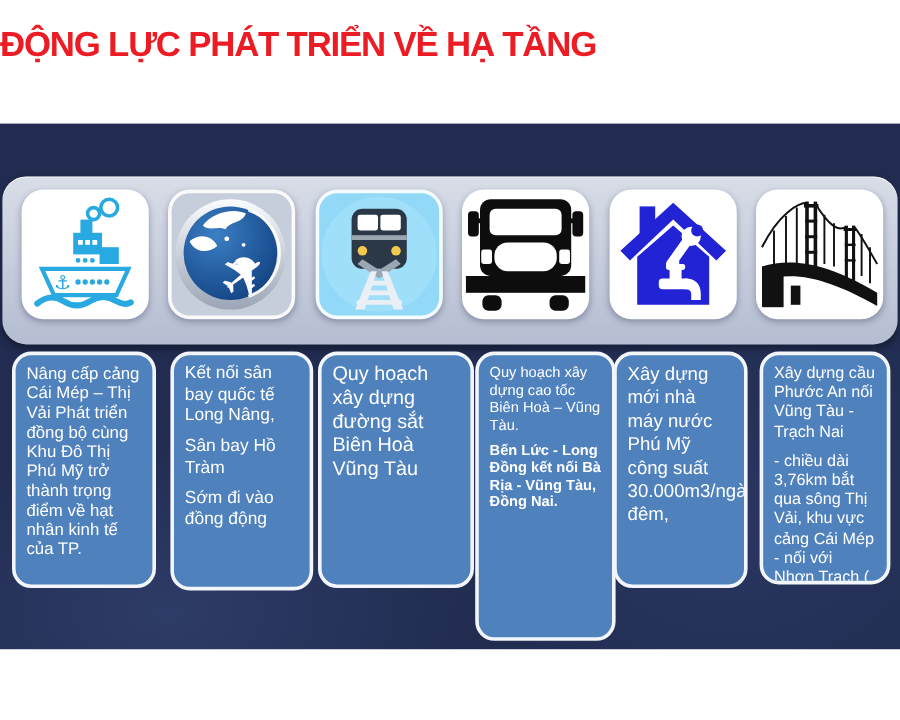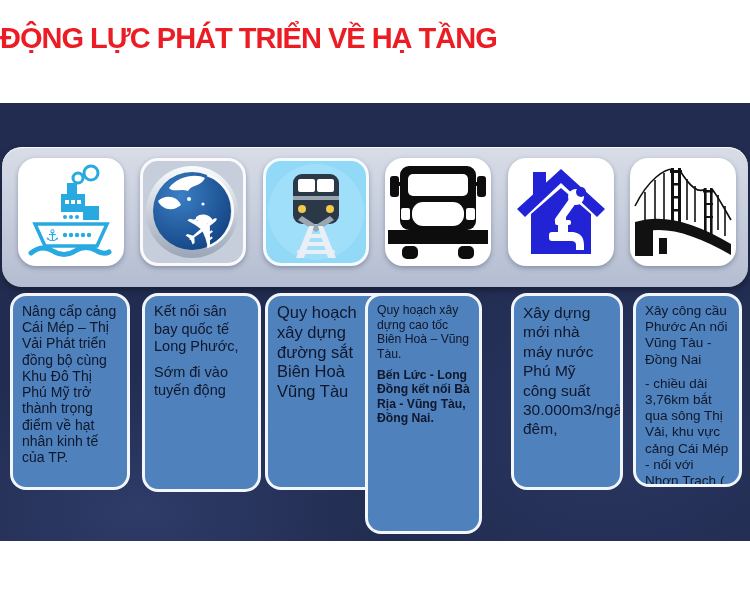--- a/index.html
+++ b/index.html
@@ -27,29 +27,29 @@
   .tile{position:absolute;top:11px;width:106px;height:108px;border-radius:18px;
     border:3px solid rgba(255,255,255,.9);box-sizing:border-box;
     box-shadow:0 2px 5px rgba(40,50,80,.35);overflow:hidden;background:#fff;}
   .tile svg{display:block;width:100%;height:100%;}
   .t1{left:16px;}  .t2{left:138px;background:#c7cedb;}
   .t3{left:261px;background:#92d9f8;} .t4{left:383px;}
   .t5{left:506px;} .t6{left:628px;}
 
   
   .box{position:absolute;top:190px;background:#4f81bd;border:3px solid #f2f5f9;
-    border-radius:16px;color:#0f172a;padding:7px 9px;box-sizing:border-box;
+    border-radius:16px;color:#ffffff;padding:7px 9px;box-sizing:border-box;
     overflow:hidden;}
   .box p{margin:0 0 8px;}
   .box p:last-child{margin-bottom:0;}
   .bold{font-weight:700;}
   .b1{left:10px; width:120px;height:197px;font-size:14px;  line-height:1.16;}
   .b2{left:142px;width:119px;height:199px;font-size:14.5px;line-height:1.22;}
   .b3{left:265px;width:130px;height:197px;font-size:16.5px;line-height:1.2;}
-  .b4{left:365px;width:117px;height:241px;font-size:12.2px;line-height:1.2;}
+  .b4{left:396px;width:117px;height:241px;font-size:12.2px;line-height:1.2;}
   .b4 p{margin:0 0 6px;}
   .b5{left:511px;width:112px;height:197px;font-size:15.5px;line-height:1.25;}
   .b6{left:633px;width:109px;height:194px;font-size:13.5px;line-height:1.2;}
 </style>
 </head>
 <body>
 
 <div class="slide">
 
   <div class="slide-title">ĐỘNG LỰC PHÁT TRIỂN VỀ HẠ TẦNG</div>
@@ -203,35 +203,36 @@
           </g>
         </svg>
       </div>
     </div>
 
     <div class="box b1">
       <p>Nâng cấp cảng Cái Mép – Thị Vải Phát triển đồng bộ cùng Khu Đô Thị Phú Mỹ trở thành trọng điểm về hạt nhân kinh tế của TP.</p>
     </div>
 
     <div class="box b2">
-      <p>Kết nối sân bay quốc tế Long Phước,</p>
-      <p>Sớm đi vào tuyến động</p>
+      <p>Kết nối sân bay quốc tế Long Nâng,</p>
+      <p>Sân bay Hồ Tràm</p>
+      <p>Sớm đi vào đồng động</p>
     </div>
 
     <div class="box b3">
       <p>Quy hoạch xây dựng đường sắt Biên Hoà Vũng Tàu</p>
     </div>
 
     <div class="box b4">
       <p>Quy hoạch xây dựng cao tốc Biên Hoà – Vũng Tàu.</p>
       <p class="bold">Bến Lức - Long Đồng kết nối Bà Rịa - Vũng Tàu, Đồng Nai.</p>
     </div>
 
     <div class="box b5">
       <p>Xây dựng mới nhà máy nước Phú Mỹ công suất 30.000m3/ngày đêm,</p>
     </div>
 
     <div class="box b6">
-      <p>Xây công cầu Phước An  nối Vũng Tàu - Đồng Nai</p>
+      <p>Xây dựng cầu Phước An  nối Vũng Tàu - Trạch Nai</p>
       <p>- chiều dài 3,76km bắt qua sông Thị Vải, khu vực cảng Cái Mép - nối với Nhơn Trạch ( DN)</p>
     </div>
   </div>
 </div>
 
 </body></html>

